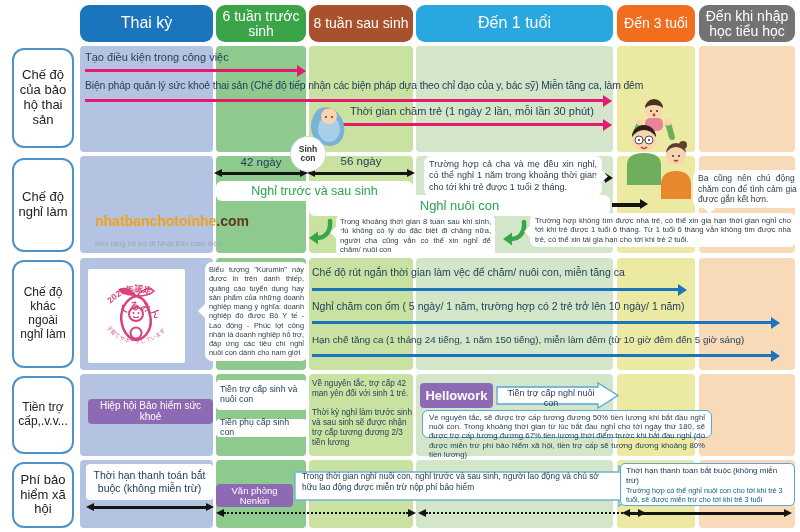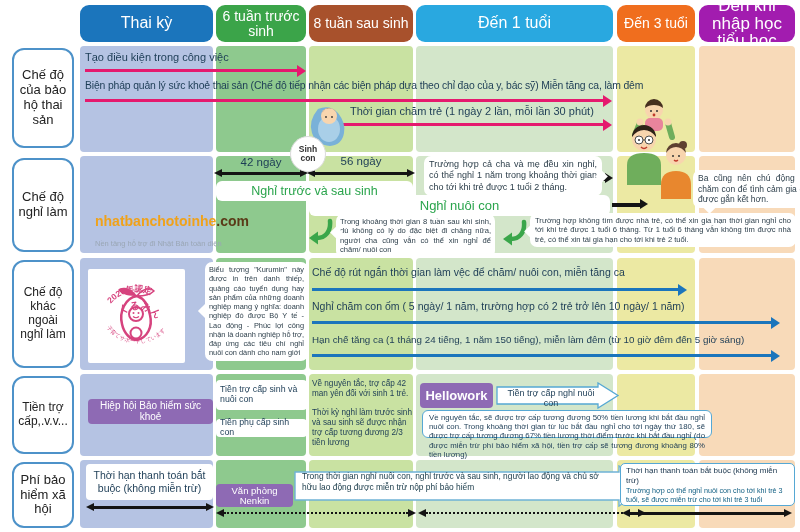--- a/index.html
+++ b/index.html
@@ -12,21 +12,21 @@
   .r1{top:46px;height:106px}.r2{top:156px;height:97px}.r3{top:258px;height:112px}
   .r4{top:374px;height:82px}.r5{top:460px;height:68px}
   .cell{position:absolute;border-radius:4px;z-index:0}
   .bg1{background:#b5c3e3}.bg2{background:#8ec98e}.bg3{background:#c9e2a2}
   .bg4{background:#d3e6ca}.bg5{background:#ece9a3}.bg6{background:#f8dab9}
   
   .hpill{position:absolute;top:5px;height:37px;border-radius:9px;color:#fff;font-weight:normal;
          display:flex;align-items:center;justify-content:center;text-align:center;
          line-height:1.05;font-size:14px;padding:0 2px;box-sizing:border-box}
   .hbg1{background:#1b75bc;font-size:16px}.hbg2{background:#3ba449}.hbg3{background:#a8512c}
-  .hbg4{background:#29a8e0;font-size:16px}.hbg5{background:#f06e1e}.hbg6{background:#a21caf;font-size:17px}
+  .hbg4{background:#29a8e0;font-size:16px}.hbg5{background:#f06e1e}.hbg6{background:#737373;font-size:14px}
   
   .rlabel{position:absolute;left:12px;width:62px;background:#fff;border:2px solid #4d92c9;
           border-radius:12px;display:flex;align-items:center;justify-content:center;text-align:center;
           color:#222;padding:2px;box-sizing:border-box;line-height:1.15;z-index:2}
   .rl1{top:48px;height:100px;font-size:13px}.rl2{top:158px;height:94px;font-size:13px}
   .rl3{top:260px;height:108px;font-size:12px}.rl4{top:376px;height:78px;font-size:12px}
   .rl5{top:462px;height:66px;font-size:13px}
   
   .parr{position:absolute;height:3px;background:#e5196e;z-index:3}
   .parr::after{content:"";position:absolute;right:-9px;top:-4.5px;width:0;height:0;

